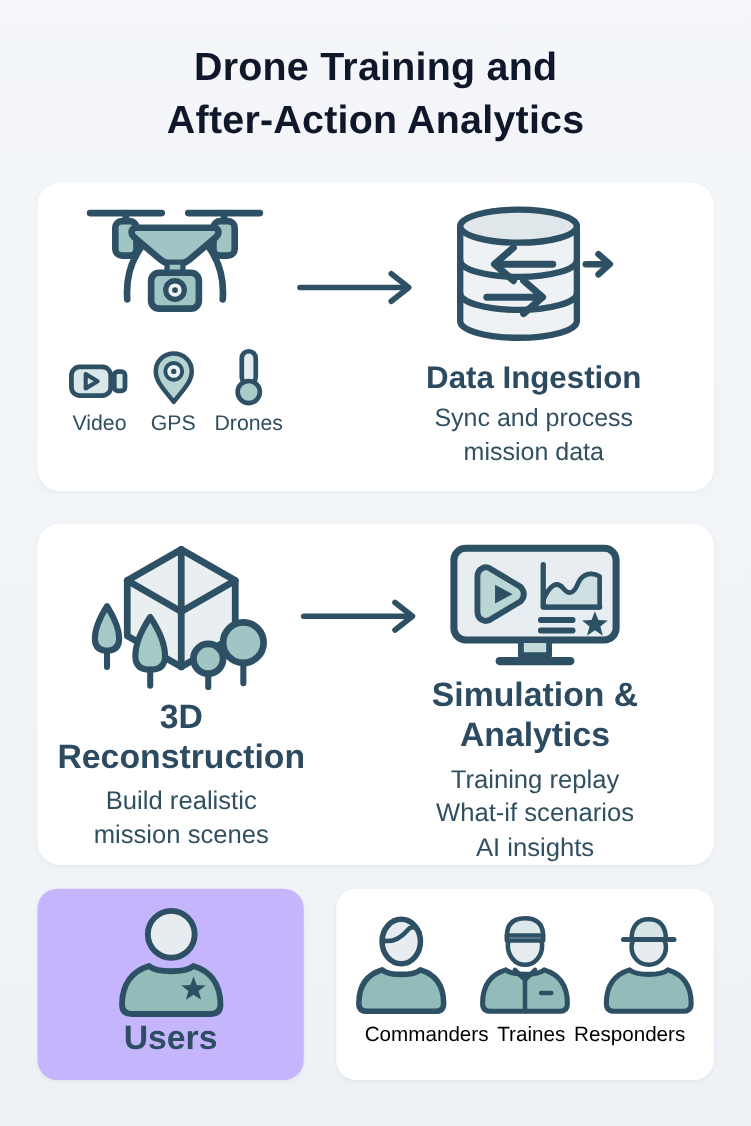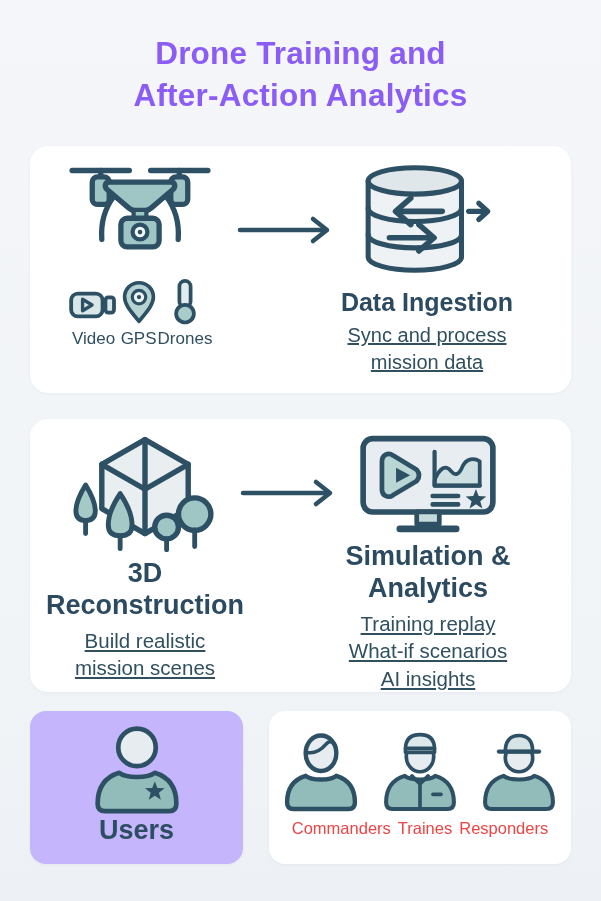--- a/index.html
+++ b/index.html
@@ -5,59 +5,59 @@
   * { margin:0; padding:0; box-sizing:border-box; }
   html,body { width:601px; height:901px; }
   body {
     font-family:"Liberation Sans", sans-serif;
     background:linear-gradient(180deg,#f4f6f9 0%, #f1f4f7 70%, #edf1f5 100%);
     color:#2d4d62;
     overflow:hidden;
   }
   .page { width:601px; height:901px; position:relative; }
 
-  .title { padding-top:33px; text-align:center; font-weight:bold; font-size:31.5px; line-height:1.33; color:#8b5cf6; letter-spacing:0.2px; }
+  .title { padding-top:33px; text-align:center; font-weight:bold; font-size:31.5px; line-height:1.33; color:#0f172a; letter-spacing:0.2px; }
 
   .card {
     background:#ffffff;
     border-radius:18px;
     box-shadow:0 1px 3px rgba(45,79,99,0.06);
     margin-left:30px; margin-right:30px;
     position:relative;
   }
   .card-1 { margin-top:29px; height:247px; display:flex; padding:16px 14px 0 10px; }
   .card-2 { margin-top:26px; height:273px; display:flex; padding:14px 8px 0 0; }
 
   .col { display:flex; flex-direction:column; align-items:center; }
   .col-drones { width:200px; }
   .col-db { width:260px; margin-left:auto; }
   .col-cube { width:230px; }
   .col-monitor { width:270px; margin-left:auto; }
 
   .card-heading { font-weight:bold; font-size:27px; color:#2c4b60; text-align:center; line-height:1.18; }
   .card-heading.small { font-size:25px; }
-  .desc { font-size:20px; color:#30505f; text-align:center; line-height:1.33; margin-top:5px;text-decoration:underline; }
+  .desc { font-size:20px; color:#30505f; text-align:center; line-height:1.33; margin-top:5px; }
   .desc2 { font-size:20.5px; }
 
   .flow-arrow { position:absolute; }
   .arrow-1 { left:207px; top:68px; }
   .arrow-2 { left:210px; top:58px; }
 
-  .sensors { display:flex; margin-top:12px; align-items:flex-end; }
+  .sensors { display:flex; gap:14px; margin-top:12px; align-items:flex-end; }
   .sensor { display:flex; flex-direction:column; align-items:center; gap:4px; }
   .sensor-label { font-size:17px; color:#2f4f5f; }
 
   .bottom-row { display:flex; gap:26px; margin:19px 30px 0 30px; }
   .users-card { width:213px; height:153px; background:#c4b5fd; border-radius:16px;
     box-shadow:0 1px 3px rgba(45,79,99,0.06); display:flex; flex-direction:column; align-items:center; padding-top:13px; }
   .roles-card { flex:1; height:153px; background:#fff; border-radius:16px;
     box-shadow:0 1px 3px rgba(45,79,99,0.06); display:flex; flex-direction:column; align-items:center; padding-top:17px; }
   .roles-icons { display:flex; gap:15px; align-items:flex-end; }
   .roles-labels { display:flex; gap:7px; margin-top:5px; justify-content:center; }
-  .role-label { font-size:16.5px; color:#ef4444; }
+  .role-label { font-size:16.5px; color:#000000; }
   .users-title { font-weight:bold; font-size:27px; margin-top:1px; }
 </style>
 </head>
 <body>
 
 <div class="page">
 
   <div class="title">
     <div>Drone Training and</div>
     <div>After-Action Analytics</div>

